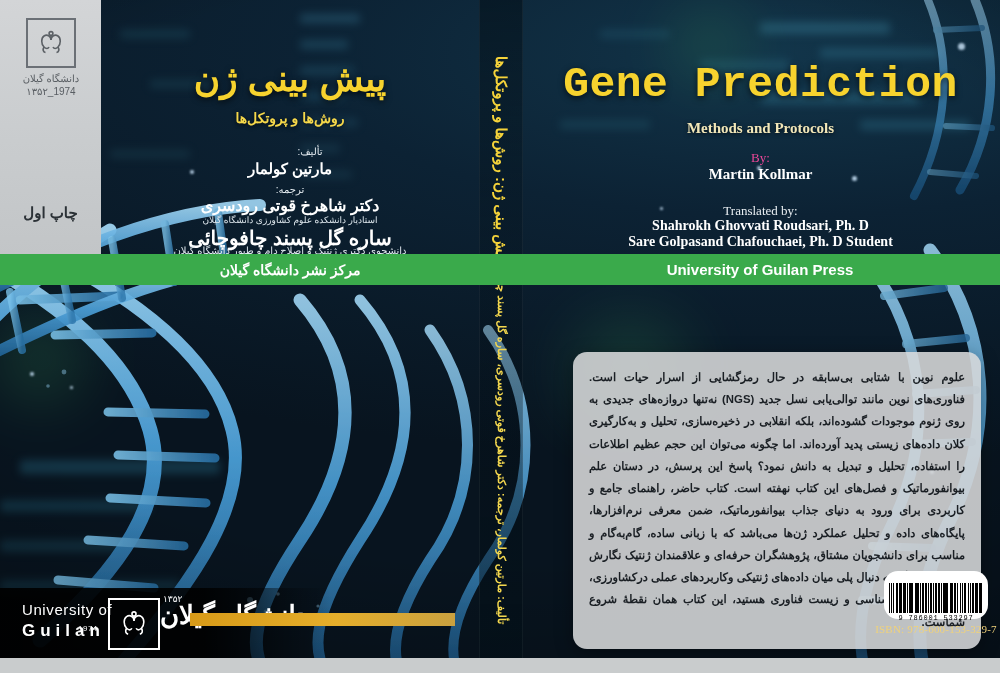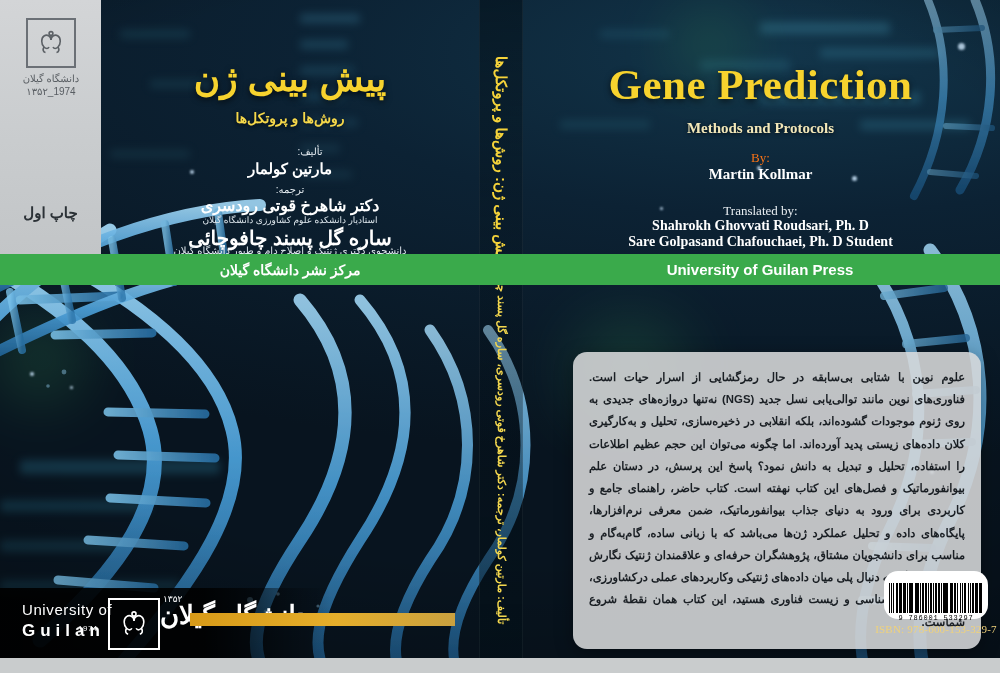--- a/index.html
+++ b/index.html
@@ -68,31 +68,31 @@
   .band-fa{position:absolute;right:520px;top:0;height:31px;display:flex;align-items:center;
     color:#fff;font-size:14px;font-weight:bold;direction:rtl;}
   .band-en{position:absolute;left:0;right:0;top:0;height:31px;
     display:flex;align-items:center;justify-content:center;
     color:#fff;font-size:15px;font-weight:bold;padding-left:520px;box-sizing:border-box;}
 
   
   .front{position:absolute;left:521px;top:0;width:479px;height:254px;}
   .title-en{
     position:absolute;left:0;right:0;top:60px;text-align:center;
-    font-family:Liberation Serif, serif;font-weight:bold;font-size:43px;
+    font-family:Liberation Mono, monospace;font-weight:bold;font-size:43px;
     color:#f7d32e;letter-spacing:.5px;
     text-shadow:0 2px 6px rgba(0,0,0,.65);
   }
   .subtitle-en{
     position:absolute;left:0;right:0;top:120px;text-align:center;
     font-family:"Liberation Serif",serif;font-weight:bold;font-size:15px;
     color:#f2e7b8;text-shadow:0 1px 4px rgba(0,0,0,.7);
   }
   .by-label{position:absolute;left:0;right:0;top:150px;text-align:center;
-    font-family:"Liberation Serif",serif;font-size:13px;color:#f97316;}
+    font-family:"Liberation Serif",serif;font-size:13px;color:#ec4899;}
   .author-en{position:absolute;left:0;right:0;top:166px;text-align:center;
     font-family:"Liberation Serif",serif;font-weight:bold;font-size:15px;color:#ffffff;}
   .trans-label{position:absolute;left:0;right:0;top:203px;text-align:center;
     font-family:"Liberation Serif",serif;font-size:13px;color:#e9eef2;}
   .trans1{position:absolute;left:0;right:0;top:218px;text-align:center;
     font-family:"Liberation Serif",serif;font-weight:bold;font-size:14px;color:#ffffff;}
   .trans2{position:absolute;left:0;right:0;top:234px;text-align:center;
     font-family:"Liberation Serif",serif;font-weight:bold;font-size:14px;color:#ffffff;}
 
   

